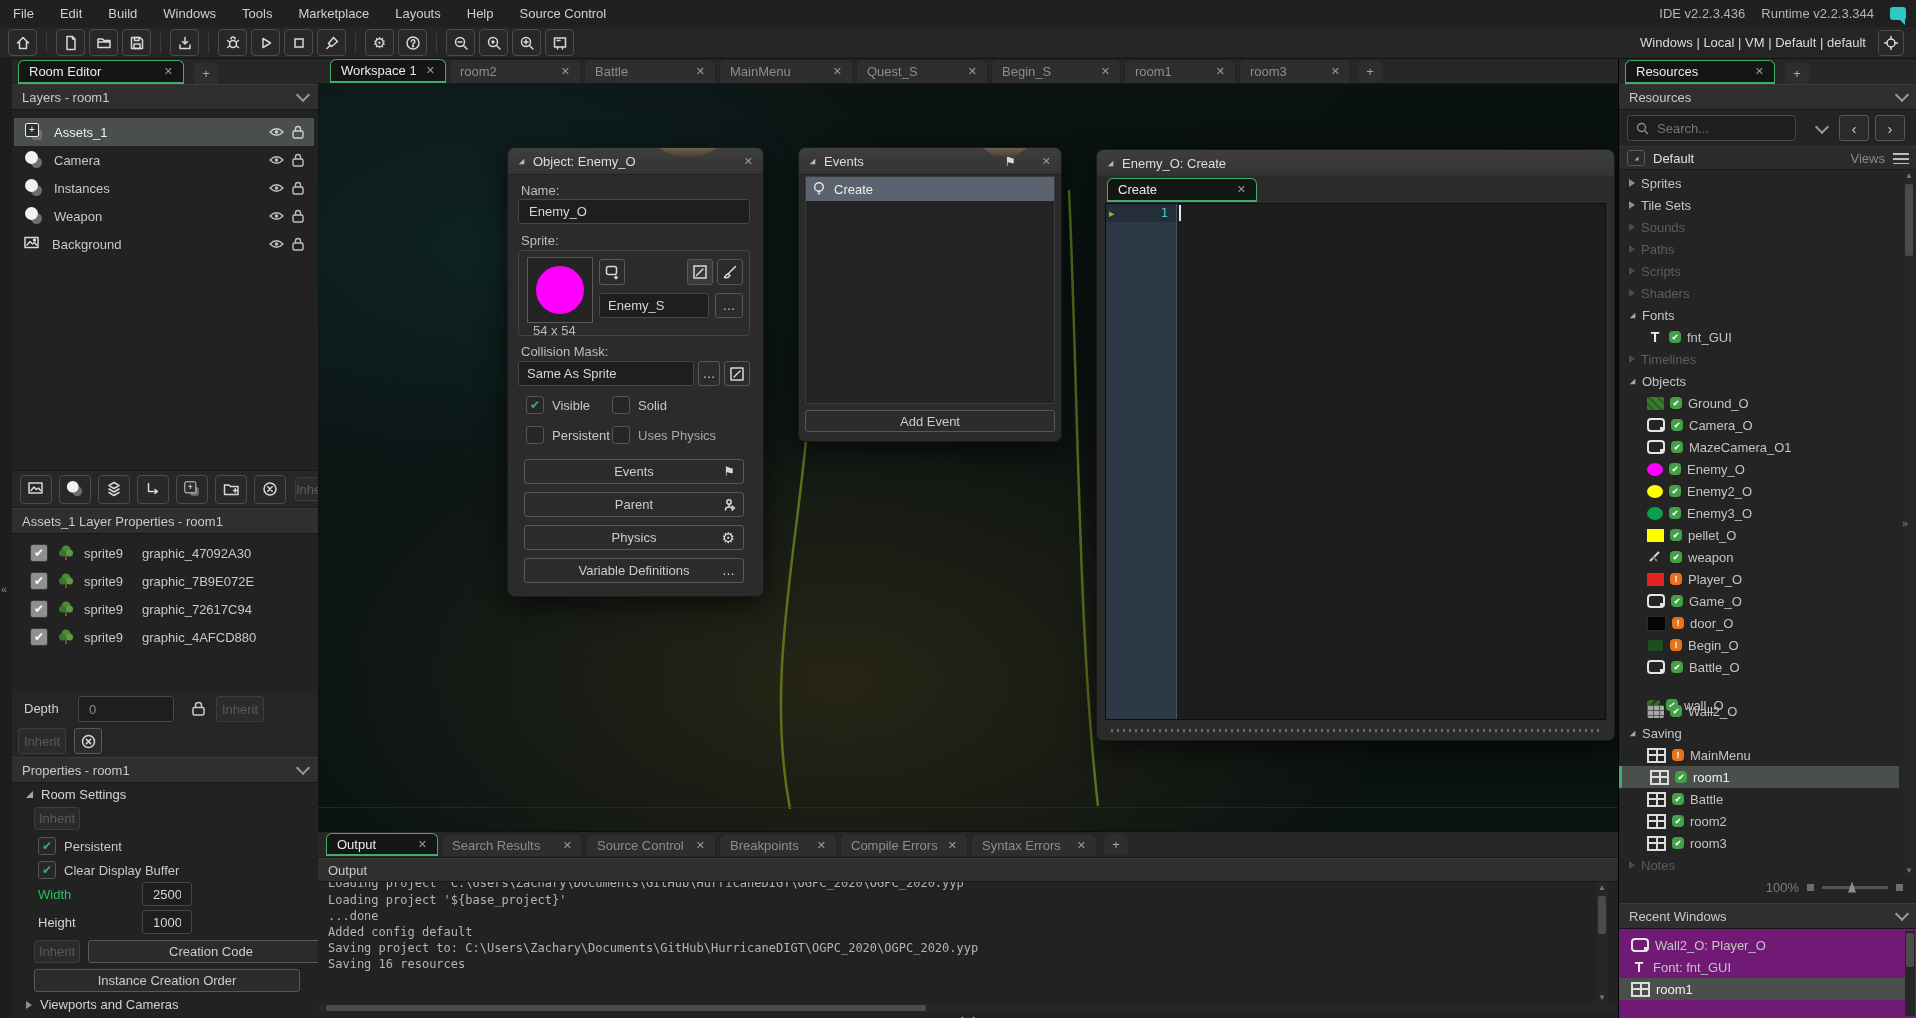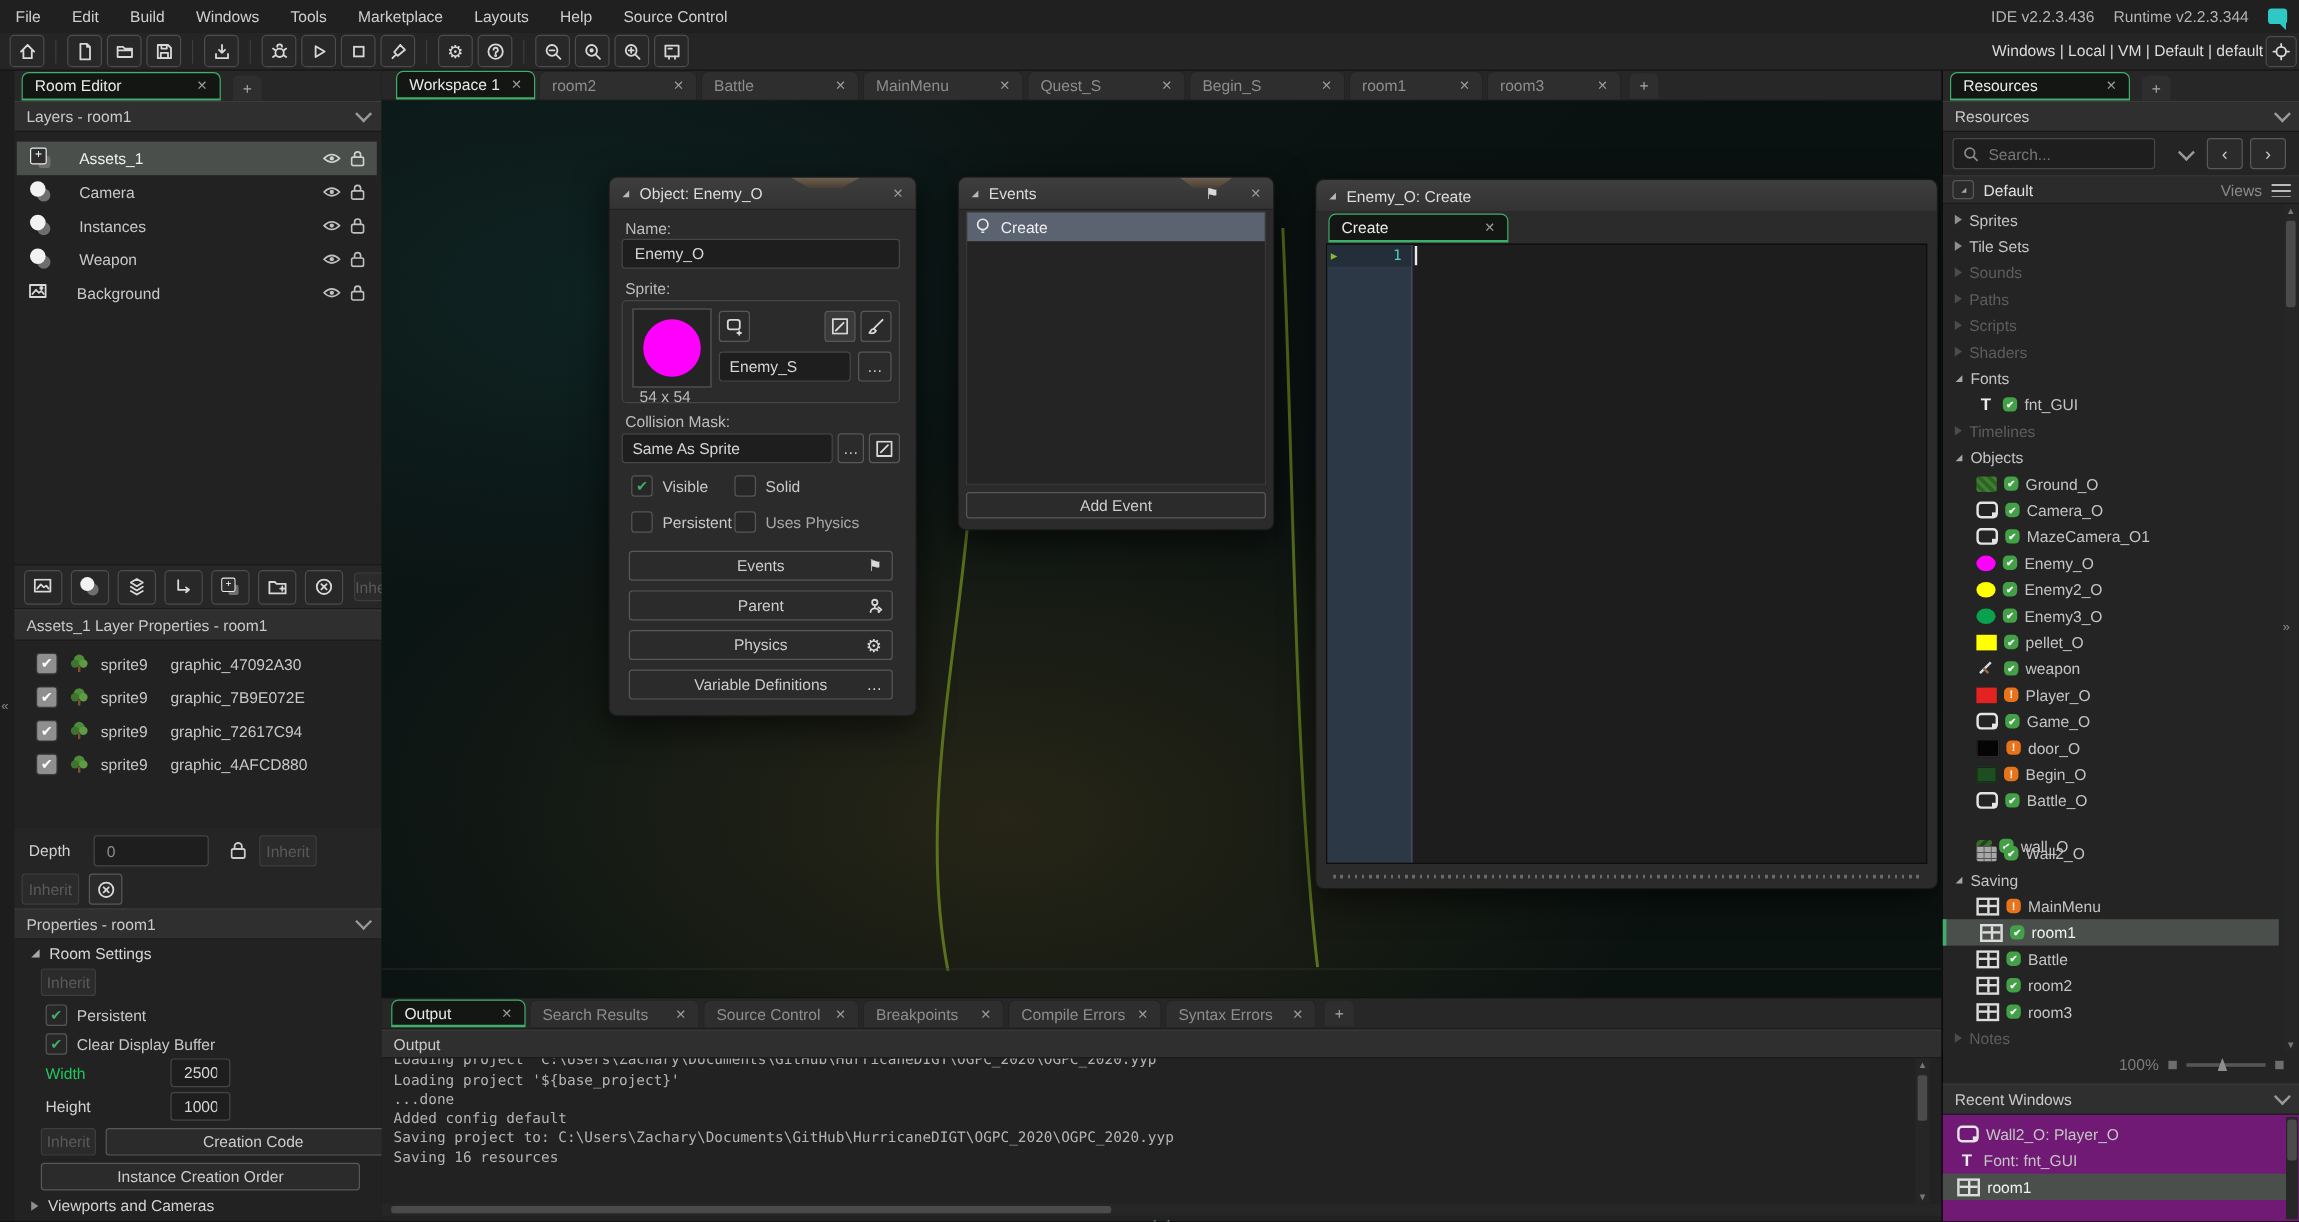--- a/index.html
+++ b/index.html
@@ -9,21 +9,21 @@
   .f{display:flex;align-items:center}
   
   .menubar{left:0;top:0;width:100%;height:27px;background:#1f201f;border-bottom:1px solid #141414;display:flex;align-items:center}
   .menu-item{padding:0 13px;color:#cfcfcf;cursor:default}
   .version{margin-left:auto;display:flex;gap:16px;align-items:center;padding-right:10px;color:#b4b4b4}
   .chat-icon{width:16px;height:13px;background:#2fc8c4;border-radius:3px;position:relative}
   .chat-icon::after{content:"";position:absolute;left:9px;top:12px;border:3px solid transparent;border-top-color:#2fc8c4;border-right-color:#2fc8c4}
   .toolbar{left:0;top:27px;width:100%;height:32px;background:#242524;border-bottom:1px solid #131313;display:flex;align-items:center;padding-left:6px;box-sizing:border-box}
   .tbtn{width:27px;height:25px;border:1px solid #4c4c4c;border-radius:4px;margin:0 2px;display:flex;align-items:center;justify-content:center;color:#dcdcdc;background:#272827;flex:none}
   .tsep{width:1px;height:20px;background:#3c3c3c;margin:0 7px;flex:none}
-  .toolbar-right{margin-left:auto;display:flex;align-items:center;color:#dcdcdc}
+  .toolbar-right{margin-left:auto;display:flex;align-items:center;gap:10px;padding-right:10px;color:#dcdcdc}
   svg.ic{stroke:#d8d8d8;fill:none;stroke-width:1.5;stroke-linecap:round;stroke-linejoin:round}
   
   .panel-hdr{background:#2e2f2e;border-top:1px solid #3a3a3a;border-bottom:1px solid #181818;display:flex;align-items:center;padding:0 10px;color:#c9c9c9;box-sizing:border-box}
   .chev{width:8px;height:8px;border-right:2px solid #9a9a9a;border-bottom:2px solid #9a9a9a;transform:rotate(45deg);margin-left:auto;margin-top:-4px}
   .tab{height:24px;display:flex;align-items:center;gap:8px;padding:0 10px;border-radius:6px 6px 0 0;box-sizing:border-box;white-space:nowrap}
   .tab.active{background:#141614;border:1px solid #3fae6a;border-bottom:2px solid #3fae6a;color:#e9e9e9}
   .tab.inactive{background:#2d2e2d;color:#8d8d8d;border:1px solid #232323;border-bottom:none}
   .x{font-size:11px;color:#9a9a9a;margin-left:auto}
   .x::before{content:"\2715"}
   .plus-tab{width:24px;height:21px;background:#2d2e2d;border-radius:5px 5px 0 0;display:flex;align-items:center;justify-content:center;color:#a8a8a8;margin-left:4px}
@@ -65,21 +65,21 @@
   .th-grass{background:repeating-linear-gradient(45deg,#3e7d2f 0 3px,#2f6323 3px 6px)}
   .th-camo{background:repeating-linear-gradient(-45deg,#3c6b2f 0 3px,#24431c 3px 6px)}
   .th-bricks{background:#a8a8a8;background-image:linear-gradient(#555 1px,transparent 1px),linear-gradient(90deg,#555 1px,transparent 1px);background-size:6px 5px}
   .fontT{width:16px;text-align:center;font-weight:bold;color:#ececec;flex:none}
   .fontT::before{content:"T";font-size:14px}
   
   .sb-track{background:#262626;position:absolute}
   .sb-thumb{background:#4b4b4b;border-radius:2px;position:absolute}
   .sb-arrow{position:absolute;color:#777;font-size:8px;width:12px;text-align:center}
   
-  .lrow{position:absolute;left:2px;width:300px;height:28px;display:flex;align-items:center;padding:0 10px;box-sizing:border-box;gap:22px;color:#c8c8c8}
+  .lrow{position:absolute;left:2px;width:300px;height:28px;display:flex;align-items:center;padding:0 10px;box-sizing:border-box;gap:10px;color:#c8c8c8}
   .lrow.sel{background:#4b4f4b;color:#f0f0f0}
   .circ2{position:relative;width:20px;height:18px;flex:none}
   .circ2 .b{position:absolute;left:7px;top:6px;width:11px;height:11px;border-radius:50%;background:#6e6e6e}
   .circ2 .a{position:absolute;left:1px;top:0;width:13px;height:13px;border-radius:50%;background:#f2f2f2}
   .asset-ic{position:relative;width:20px;height:18px;flex:none}
   .asset-ic .b{position:absolute;left:8px;top:7px;width:10px;height:10px;background:#6e6e6e;border-radius:2px}
   .asset-ic .a{position:absolute;left:1px;top:0;width:12px;height:12px;background:#2e2e2e;border:1.5px solid #ececec;border-radius:2px;color:#fff;font-size:10px;line-height:11px;text-align:center}
   .asset-ic .a::before{content:"+"}
   .wire{fill:none;stroke:#65801f;stroke-width:2.5;opacity:.85}
   .mono{font-family:"DejaVu Sans Mono",monospace;font-size:12px;line-height:16px;color:#b4b4b4;white-space:pre}

